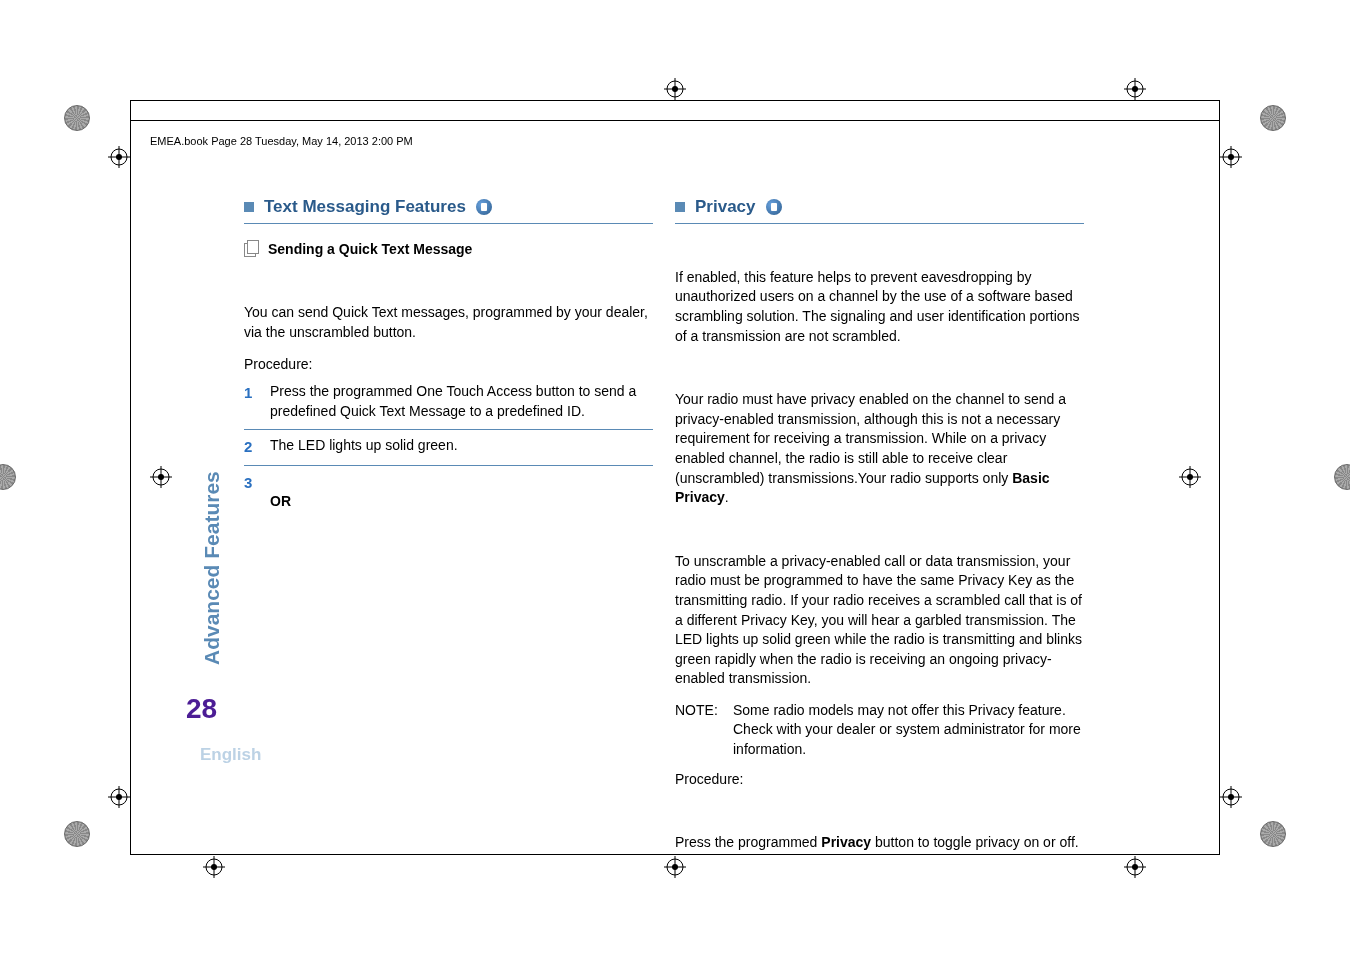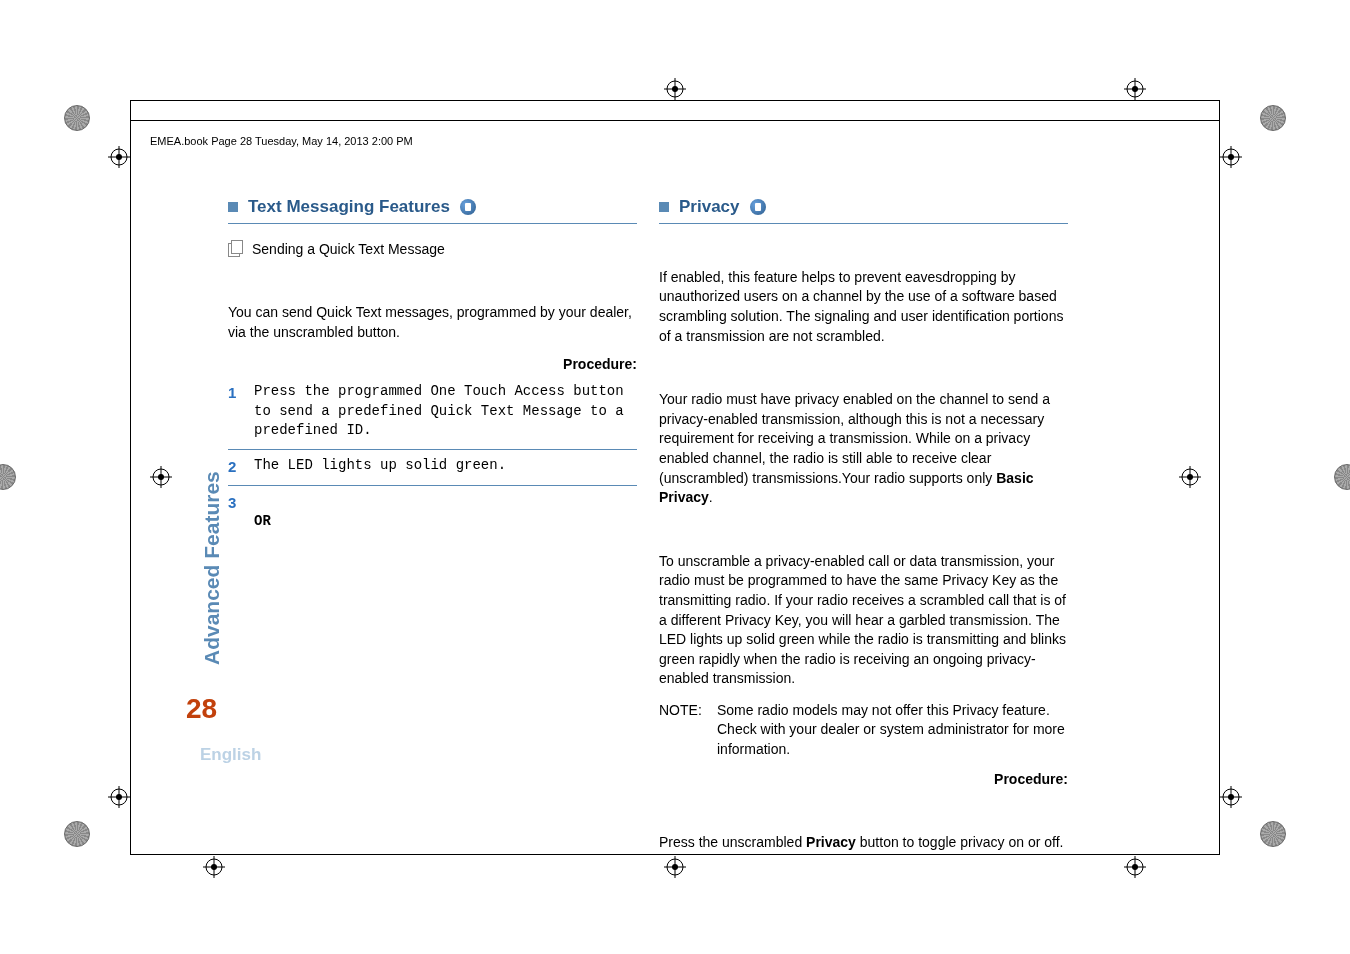--- a/index.html
+++ b/index.html
@@ -28,21 +28,21 @@
   }
   .header-rule {
     position: absolute;
     left: 130px;
     top: 120px;
     width: 1090px;
     border-top: 1px solid #000;
   }
   .content {
     position: absolute;
-    left: 228px;
+    left: 244px;
     top: 195px;
     width: 840px;
     display: flex;
     gap: 22px;
   }
   .col {
     flex: 1;
     font-size: 14px;
     color: #000;
     line-height: 1.4;
@@ -77,21 +77,21 @@
     height: 8px;
     background: #fff;
     border-radius: 1px;
   }
   .hr-blue {
     border: none;
     border-top: 1px solid #5a8ab5;
     margin-bottom: 16px;
   }
   .sub-title {
-    font-weight: normal;
+    font-weight: bold;
     font-size: 14px;
     display: flex;
     align-items: center;
     margin-bottom: 12px;
   }
   .sub-title .note-icon {
     width: 14px;
     height: 14px;
     margin-right: 10px;
     display: inline-block;
@@ -110,34 +110,34 @@
     content: "";
     position: absolute;
     width: 10px;
     height: 12px;
     border: 1px solid #888;
     left: 3px;
     top: -3px;
     background: #fff;
   }
   .para { margin-bottom: 12px; margin-top: 44px; }
-  .proc-label { font-weight: bold; margin-bottom: 8px; text-align: right; }
+  .proc-label { font-weight: normal; margin-bottom: 8px; }
   .step {
     display: flex;
     margin-bottom: 4px;
     padding-bottom: 4px;
   }
   .step-num {
     color: #2a70c0;
     font-weight: bold;
     font-size: 15px;
     width: 26px;
     flex-shrink: 0;
   }
-  .step-text { flex: 1; font-family: Liberation Mono, monospace; }
+  .step-text { flex: 1; }
   .step-sep {
     border-top: 1px solid #5a8ab5;
     margin: 2px 0 6px 0;
   }
   .bold { font-weight: bold; }
   .note-row { display: flex; margin-bottom: 10px; }
   .note-label { width: 58px; flex-shrink: 0; }
   .note-text { flex: 1; }
   .sidebar-text {
     position: absolute;
@@ -151,21 +151,21 @@
     white-space: nowrap;
   }
   .sidebar-text-offset {
     position: relative;
     left: -210px;
   }
   .page-num {
     position: absolute;
     left: 186px;
     top: 693px;
-    color: #c2410c;
+    color: #4c1d95;
     font-weight: bold;
     font-size: 28px;
   }
   .lang {
     position: absolute;
     left: 200px;
     top: 745px;
     color: #bcd2e5;
     font-weight: bold;
     font-size: 17px;
@@ -255,21 +255,21 @@
     <p class="para">
       <span>Your radio must have privacy enabled on the channel to send a privacy-enabled transmission, although this is not a necessary requirement for receiving a transmission. While on a privacy enabled channel, the radio is still able to receive clear (unscrambled) transmissions.Your radio supports only </span><span class="bold">Basic Privacy</span><span>.</span>
     </p>
     <p class="para">To unscramble a privacy-enabled call or data transmission, your radio must be programmed to have the same Privacy Key as the transmitting radio. If your radio receives a scrambled call that is of a different Privacy Key, you will hear a garbled transmission. The LED lights up solid green while the radio is transmitting and blinks green rapidly when the radio is receiving an ongoing privacy-enabled transmission.</p>
     <div class="note-row">
       <div class="note-label">NOTE:</div>
       <div class="note-text">Some radio models may not offer this Privacy feature. Check with your dealer or system administrator for more information.</div>
     </div>
     <p class="proc-label">Procedure:</p>
     <p class="para">
-      <span>Press the unscrambled </span><span class="bold">Privacy</span><span> button to toggle privacy on or off.</span>
+      <span>Press the programmed </span><span class="bold">Privacy</span><span> button to toggle privacy on or off.</span>
     </p>
   </div>
 </div>
 
 <div class="sidebar-text">
   <span class="sidebar-text-offset">Advanced Features</span>
 </div>
 <div class="page-num">28</div>
 <div class="lang">English</div>
 

